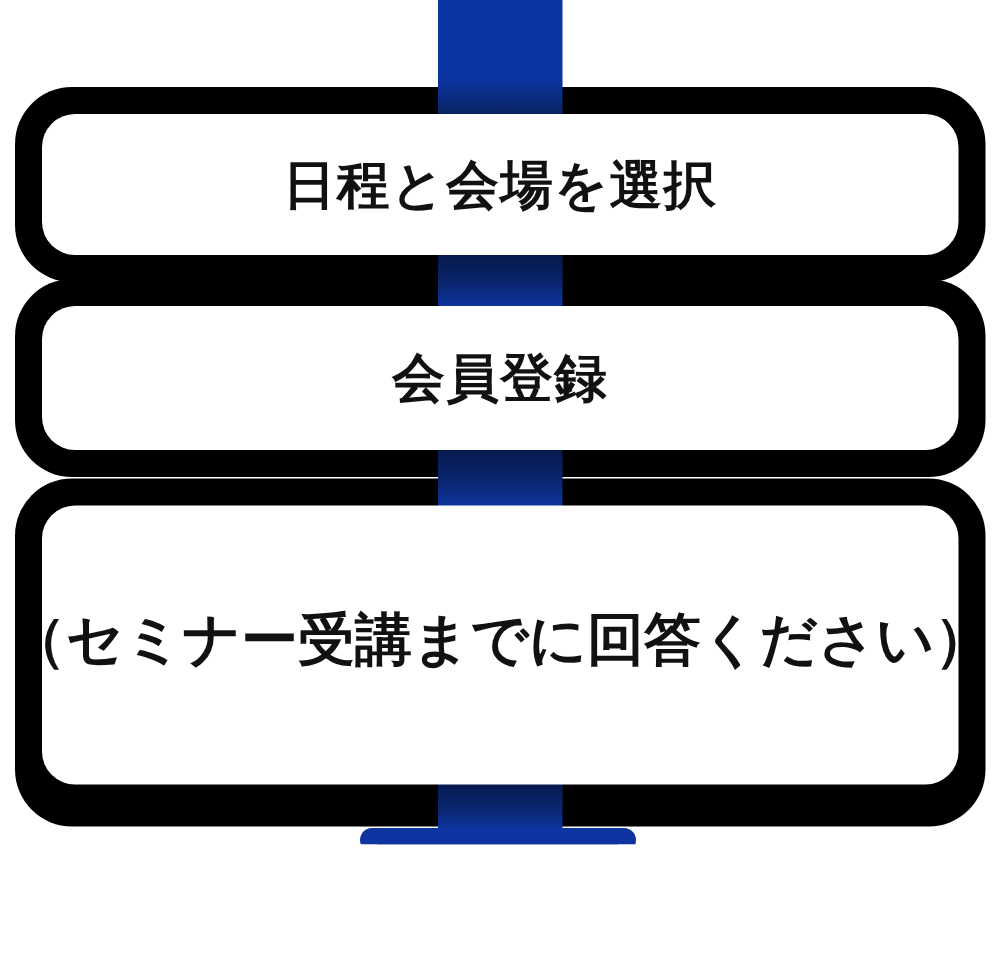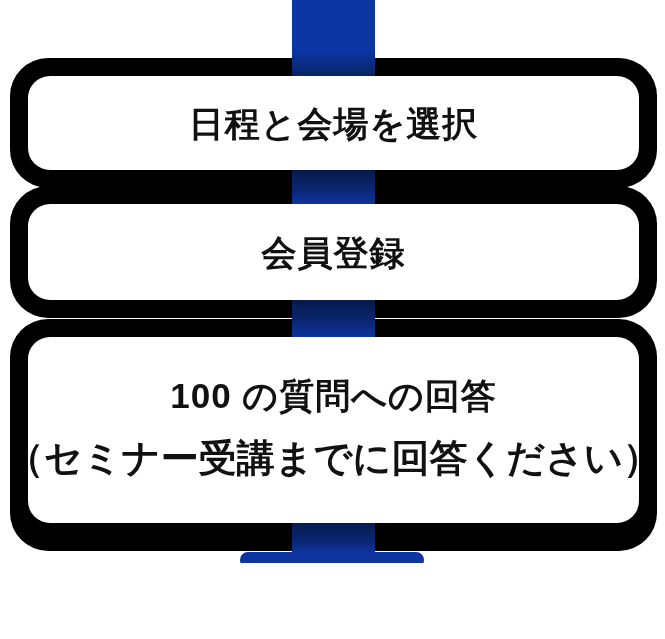--- a/index.html
+++ b/index.html
@@ -109,17 +109,16 @@
 
   <div class="box-inner b1">
     <div class="step-label">日程と会場を選択</div>
   </div>
 
   <div class="box-inner b2">
     <div class="step-label">会員登録</div>
   </div>
 
   <div class="box-inner b3">
-    <div class="step-label">100 の質問への回答</div>
     <div class="step-note">（セミナー受講までに回答ください）</div>
   </div>
 
 </div>
 
 </body></html>

